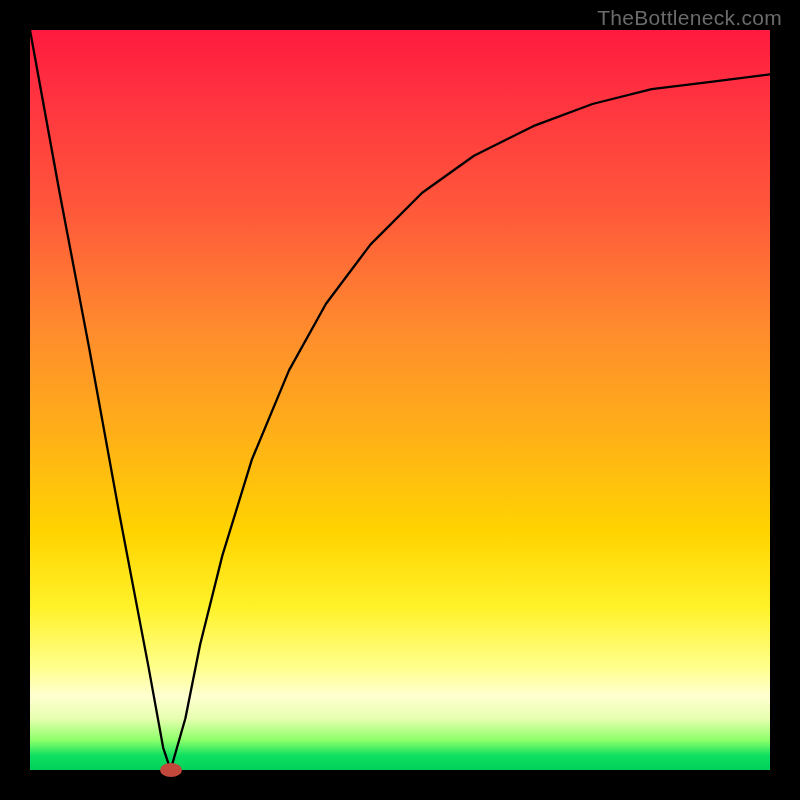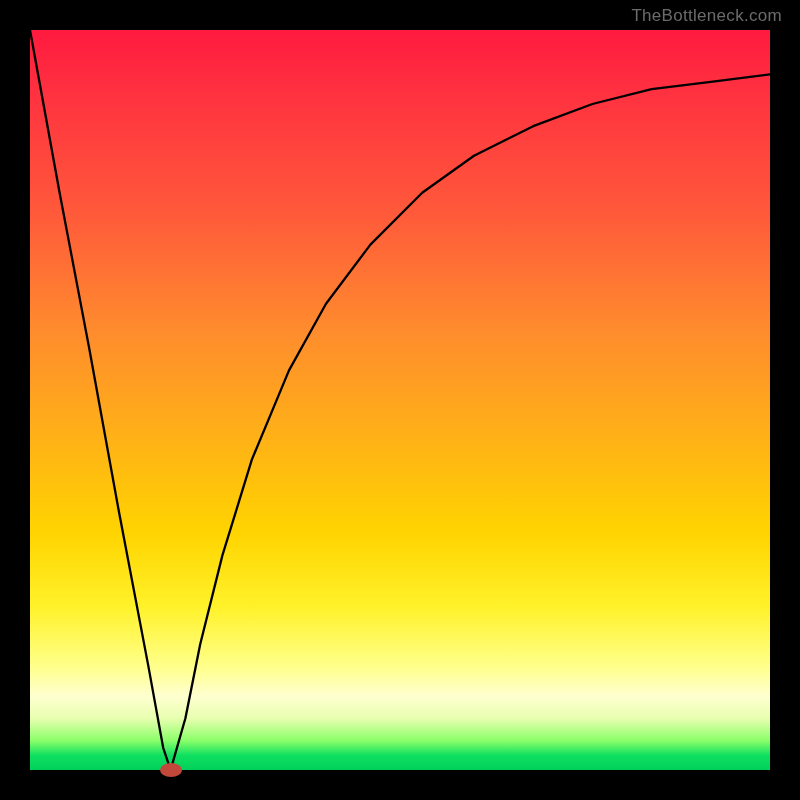--- a/index.html
+++ b/index.html
@@ -54,21 +54,21 @@
     height: 14px;
     background: #c3483c;
     border-radius: 50% / 50%;
     transform: translate(-50%, -50%);
   }
   .watermark {
     position: absolute;
     top: 6px;
     right: 18px;
     color: #6b6b6b;
-    font-size: 17px;
+    font-size: 21px;
     font-weight: 500;
     letter-spacing: 0.3px;
     user-select: none;
   }
 </style>
 </head>
 <body>
 
 <div class="frame">
 

